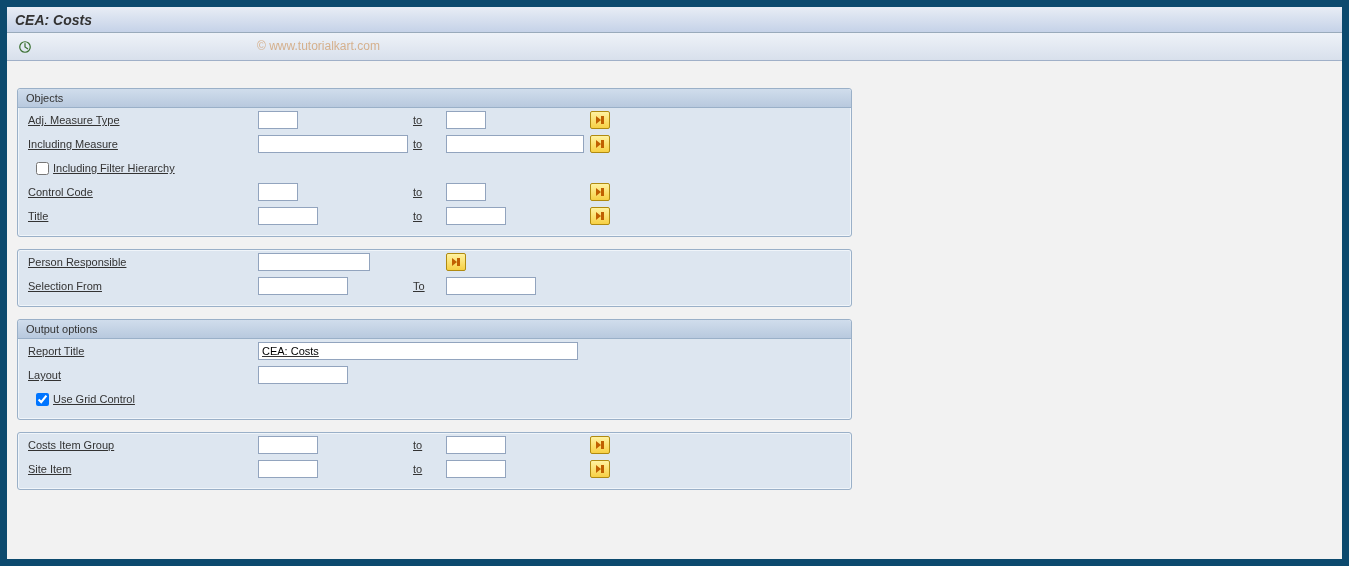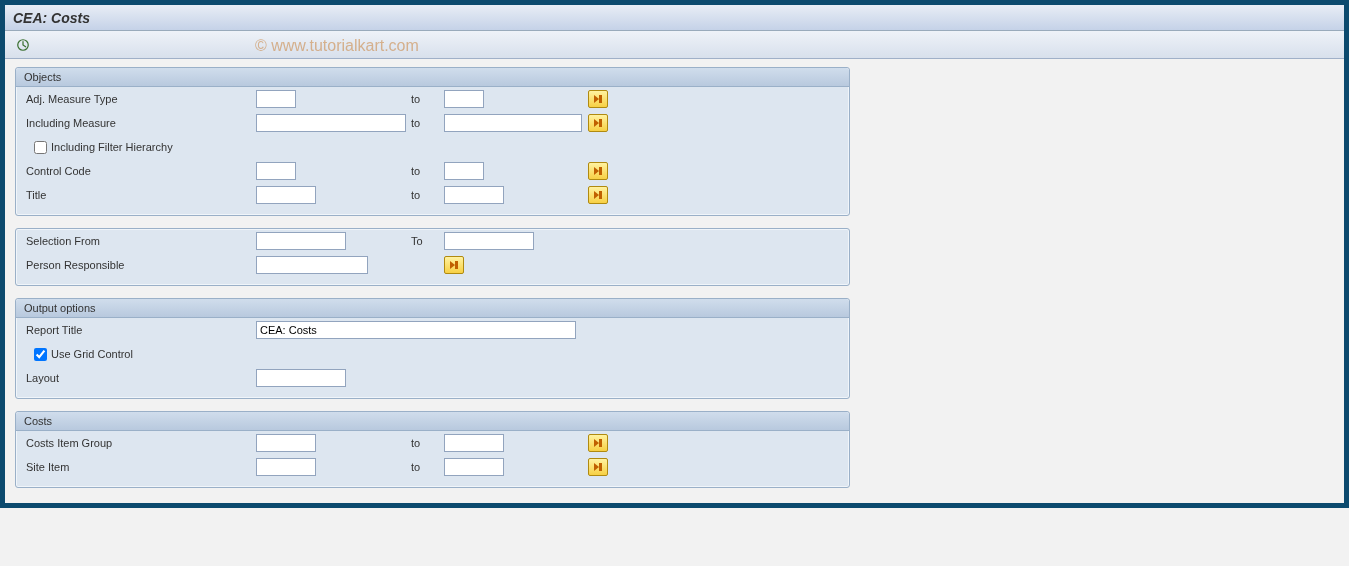--- a/index.html
+++ b/index.html
@@ -5,23 +5,23 @@
   * { box-sizing: border-box; }
   body {
     margin: 0;
     font-family: Arial, sans-serif;
     font-size: 11px;
     background: #f2f2f2;
     color: #333;
   }
   .window {
     width: 1349px;
-    height: 508px;
+    height: 566px;
     background: #f2f2f2;
-    border: 5px solid #0c4a6e;
+    border: 7px solid #0c4a6e;
     position: relative;
   }
   .title-bar {
     background: linear-gradient(to bottom, #e8edf5 0%, #c5d2e8 100%);
     border-bottom: 1px solid #9ab;
     padding: 4px 8px;
     font-weight: bold;
     font-style: italic;
     font-size: 14px;
     color: #333;
@@ -45,28 +45,29 @@
     align-items: center;
     justify-content: center;
     cursor: pointer;
     margin-right: 6px;
   }
   .toolbar .exec-btn svg { width:14px; height:14px; }
   .watermark {
     position: absolute;
     left: 250px;
     top: 32px;
-    font-size: 16px;
+    font-size: 12px;
     color: rgba(200,120,40,0.5);
     font-weight: normal;
     pointer-events: none;
     z-index: 10;
   }
   .content {
     padding: 8px 10px;
+    margin-top: 19px;
   }
   .group {
     background: #dde6f0;
     border: 1px solid #9ab0c8;
     border-radius: 3px;
     margin-bottom: 12px;
     width: 835px;
     padding: 0 0 8px 0;
     box-shadow: inset 0 0 0 1px #f0f5fa;
   }
@@ -76,20 +77,21 @@
     padding: 3px 8px;
     font-size: 11px;
     color: #333;
     border-radius: 3px 3px 0 0;
   }
   .row {
     display: flex;
     align-items: center;
     padding: 8px 10px;
     height: 24px;
+    text-decoration: underline;
   }
   .field-label {
     width: 230px;
     flex-shrink: 0;
     color: #333;
   }
   .input {
     background: #fff;
     border: 1px solid #92a4be;
     height: 18px;
@@ -227,66 +229,65 @@
                 <path d="M1 1 L6 5 L1 9 Z M6 1 L9 1 L9 9 L6 9" fill="#c06000"></path>
               </svg>
           </div>
         </div>
       </div>
     </div>
 
     <div class="group">
 
       <div class="row">
-        <div class="field-label">Selection From</div>
-        <div class="col-from">
-            <input class="input input-md" value="" style="">
-          </div>
-        <div class="col-to-label">To</div>
-        <div class="col-to">
-            <input class="input input-md" value="" style="">
-          </div>
-      </div>
-
-      <div class="row">
         <div class="field-label">Person Responsible</div>
         <div class="col-from">
             <input class="input input-md2" value="" style="">
           </div>
         <div class="col-to-label"></div>
         <div class="arrow-btn" style="margin-left:0">
           <svg viewBox="0 0 10 10">
               <path d="M1 1 L6 5 L1 9 Z M6 1 L9 1 L9 9 L6 9" fill="#c06000"></path>
             </svg>
         </div>
       </div>
+
+      <div class="row">
+        <div class="field-label">Selection From</div>
+        <div class="col-from">
+            <input class="input input-md" value="" style="">
+          </div>
+        <div class="col-to-label">To</div>
+        <div class="col-to">
+            <input class="input input-md" value="" style="">
+          </div>
+      </div>
     </div>
 
     <div class="group">
       <div class="group-header">Output options</div>
 
       <div class="row">
         <div class="field-label">Report Title</div>
         <input class="input input-xl" value="CEA: Costs" style="">
+      </div>
+
+      <div class="row">
+        <div class="field-label">Layout</div>
+        <input class="input input-md" value="" style="">
       </div>
 
       <div class="row">
         <div style="width:8px"></div>
         <input type="checkbox" class="checkbox" checked="" style="">
         <span>Use Grid Control</span>
       </div>
-
-      <div class="row">
-        <div class="field-label">Layout</div>
-        <input class="input input-md" value="" style="">
-      </div>
     </div>
 
     <div class="group">
-      <div class="group-header">Costs</div>
 
       <div class="row">
         <div class="field-label">Costs Item Group</div>
         <div class="col-from">
             <input class="input input-sm" value="" style="">
           </div>
         <div class="col-to-label">to</div>
         <div class="col-to">
             <input class="input input-sm" value="" style="">
           </div>

